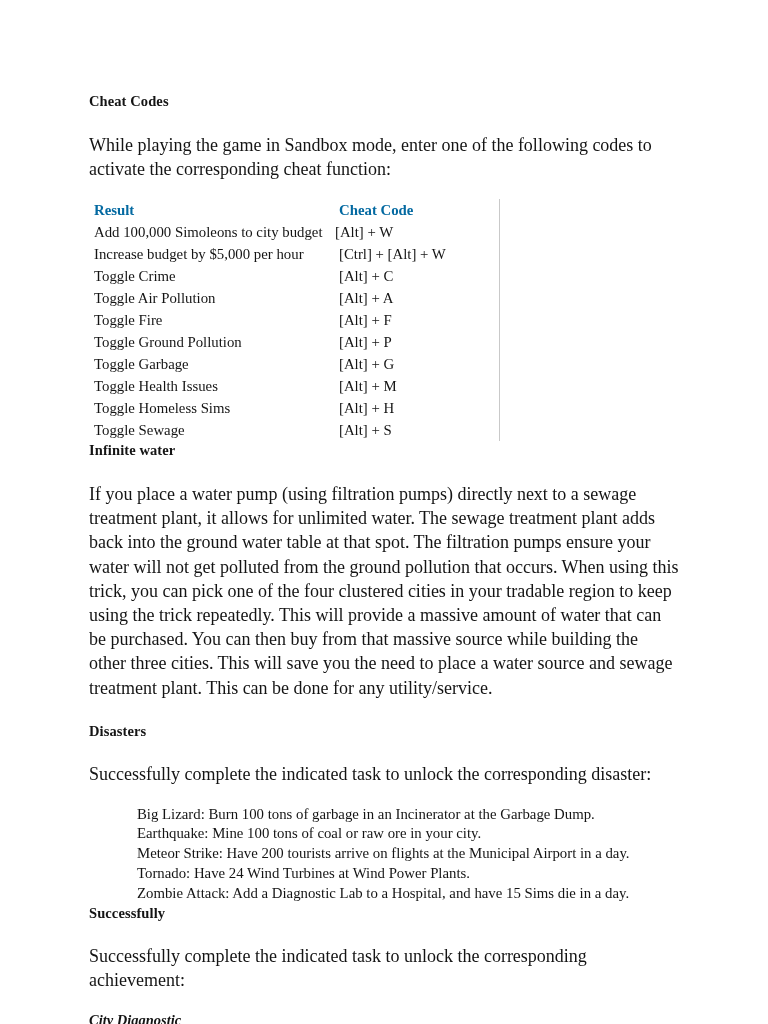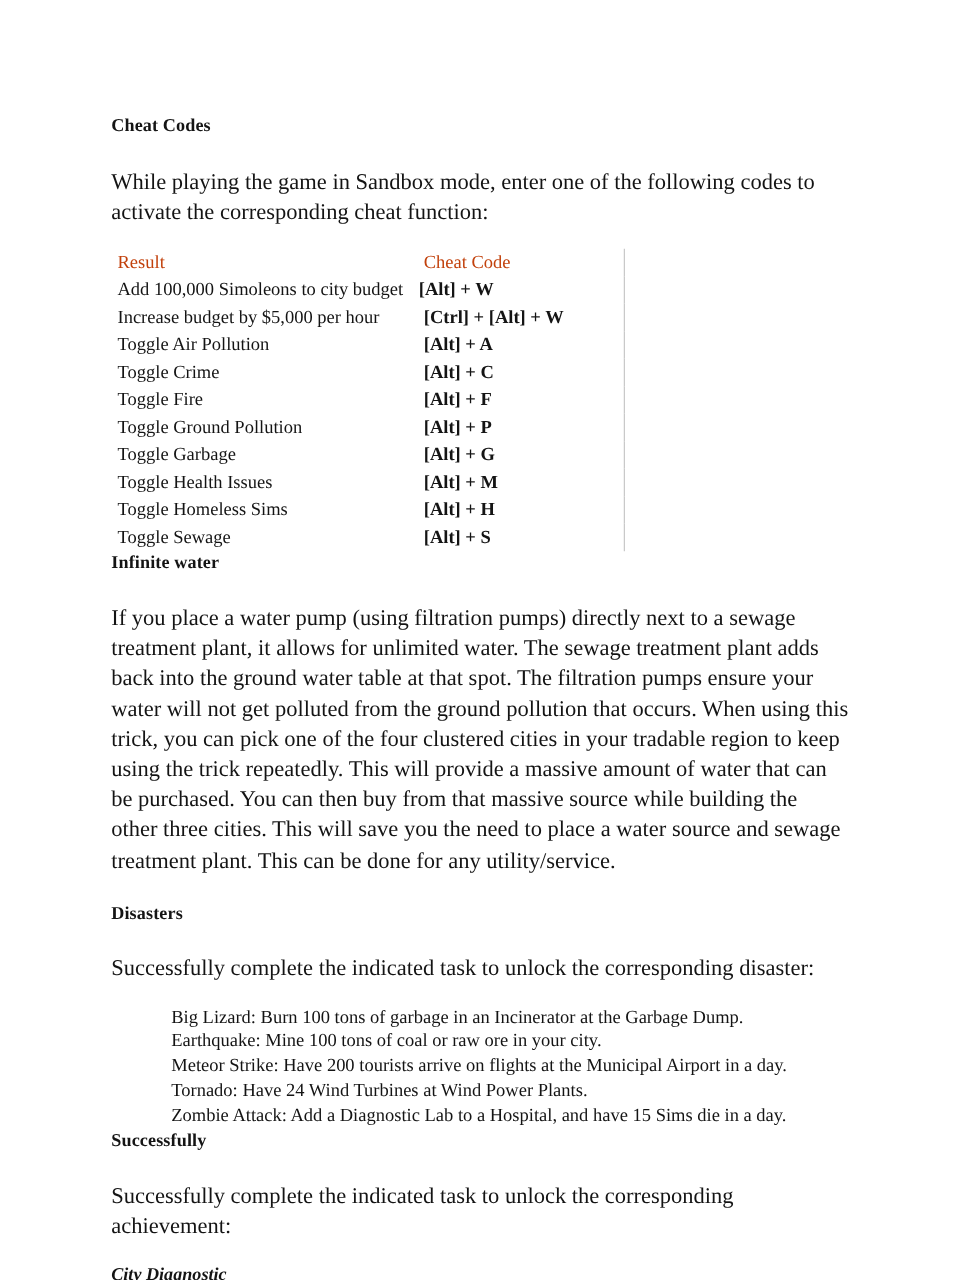--- a/index.html
+++ b/index.html
@@ -62,25 +62,25 @@
     vertical-align: top;
     font-size: 14.8px;
     line-height: 1.49;
     text-align: left;
     font-weight: normal;
     border: none;
   }
   .cheat-table .col-result { width: 240px; }
   .cheat-table .col-code   { width: 160px; border-right: 1px solid #c9c9c9; }
   .cheat-table thead th {
-    color: #c2410c;
+    color: #0369a1;
+    font-weight: bold;
+  }
+  .cheat-table tbody td.code-cell {
     font-weight: normal;
-  }
-  .cheat-table tbody td.code-cell {
-    font-weight: bold;
   }
   
   .cheat-table tbody tr:first-child td.code-cell {
     padding-left: 1px;
   }
 
   
   .indent-list {
     margin: 0;
     padding: 0;
@@ -117,26 +117,26 @@
       <tbody>
         <tr>
           <td class="col-result">Add 100,000 Simoleons to city budget</td>
           <td class="col-code code-cell">[Alt] + W</td>
         </tr>
         <tr>
           <td class="col-result">Increase budget by $5,000 per hour</td>
           <td class="col-code code-cell">[Ctrl] + [Alt] + W</td>
         </tr>
         <tr>
+          <td class="col-result">Toggle Crime</td>
+          <td class="col-code code-cell">[Alt] + C</td>
+        </tr>
+        <tr>
           <td class="col-result">Toggle Air Pollution</td>
           <td class="col-code code-cell">[Alt] + A</td>
-        </tr>
-        <tr>
-          <td class="col-result">Toggle Crime</td>
-          <td class="col-code code-cell">[Alt] + C</td>
         </tr>
         <tr>
           <td class="col-result">Toggle Fire</td>
           <td class="col-code code-cell">[Alt] + F</td>
         </tr>
         <tr>
           <td class="col-result">Toggle Ground Pollution</td>
           <td class="col-code code-cell">[Alt] + P</td>
         </tr>
         <tr>

